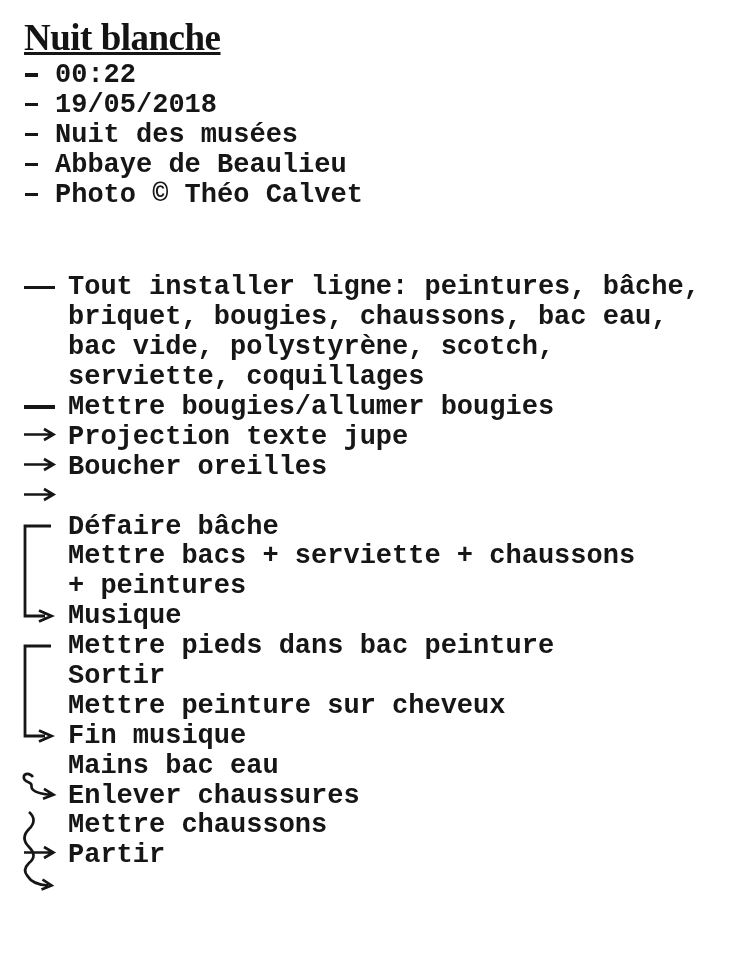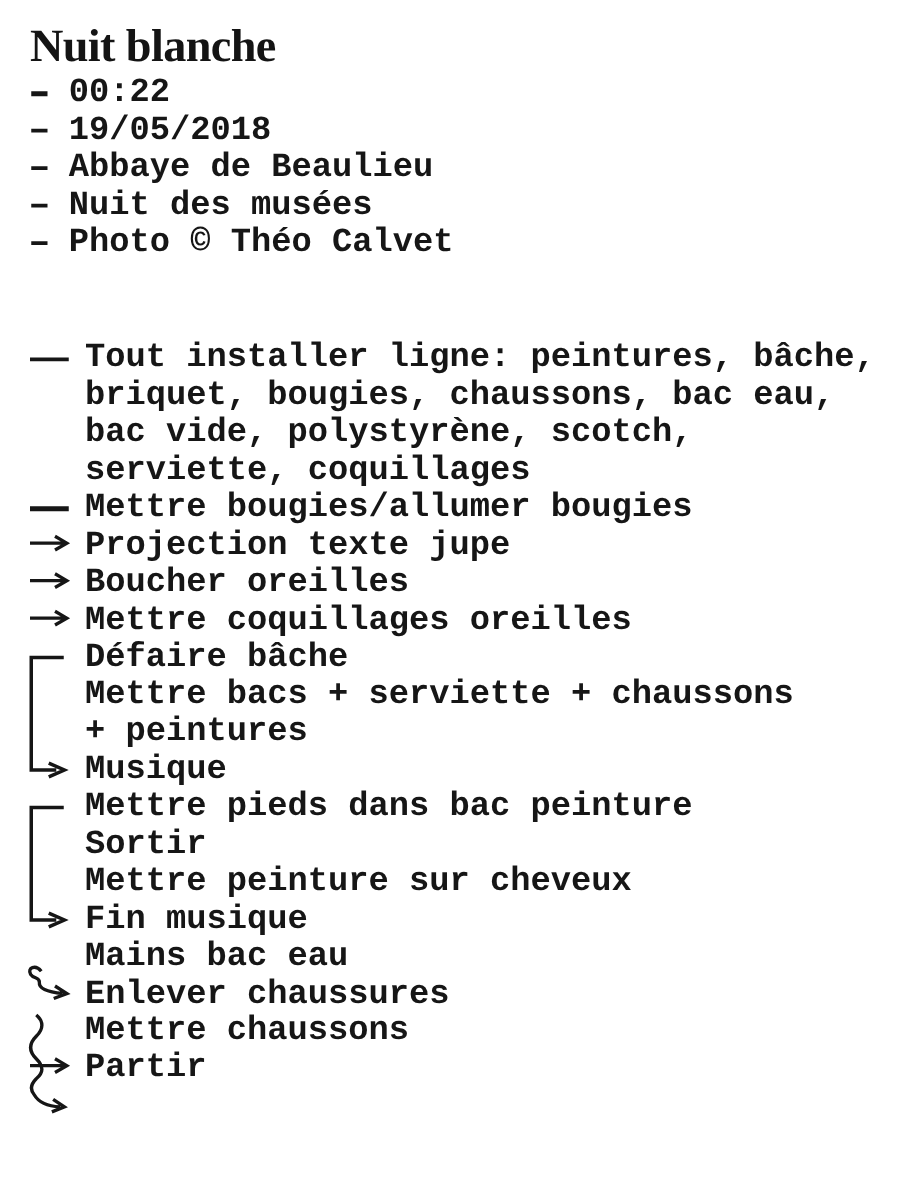--- a/index.html
+++ b/index.html
@@ -4,21 +4,21 @@
 <style>
   html, body { margin: 0; padding: 0; }
   body {
     width: 739px; height: 960px;
     background: #ffffff;
     font-family: "Liberation Mono", monospace;
     font-weight: 700;
     color: #161616;
     overflow: hidden;
   }
-  .page { position: relative; width: 739px; height: 960px; background: #ffffff; }
+  .page { position: relative; width: 739px; height: 960px; background: #ffffff; text-decoration: underline; }
 
   .title {
     font-family: "Liberation Serif", serif;
     font-weight: 700;
     font-size: 37px;
     line-height: 40px;
     letter-spacing: -0.5px;
     margin: 0;
     padding: 18px 0 0 24px;
     color: #141414;
@@ -67,25 +67,25 @@
     <div class="meta-row">
       <span class="dash"></span>
       <span class="txt">00:22</span>
     </div>
     <div class="meta-row">
       <span class="dash"></span>
       <span class="txt">19/05/2018</span>
     </div>
     <div class="meta-row">
       <span class="dash"></span>
-      <span class="txt">Abbaye de Beaulieu</span>
+      <span class="txt">Nuit des musées</span>
     </div>
     <div class="meta-row">
       <span class="dash"></span>
-      <span class="txt">Nuit des musées</span>
+      <span class="txt">Abbaye de Beaulieu</span>
     </div>
     <div class="meta-row">
       <span class="dash"></span>
       <span class="txt">Photo © Théo Calvet</span>
     </div>
   </div>
 
   <div class="tasks">
 
     <svg class="deco" style="left:20px; top:247px;" width="38" height="110" viewBox="0 0 38 110">
@@ -130,21 +130,20 @@
     <div class="trow">
       <span class="mk-arrow"><svg width="36" height="16" viewBox="0 0 36 16">
             <path d="M1 8 H28 M21 2.5 L30.5 8 L21 13.5" stroke-width="2.6"></path>
           </svg></span>
       <span class="txt">Boucher oreilles</span>
     </div>
     <div class="trow">
       <span class="mk-arrow"><svg width="36" height="16" viewBox="0 0 36 16">
             <path d="M1 8 H28 M21 2.5 L30.5 8 L21 13.5" stroke-width="2.6"></path>
           </svg></span>
-      <span class="txt">Mettre coquillages oreilles</span>
     </div>
     <div class="trow">
       <span class="txt">Défaire bâche</span>
     </div>
     <div class="trow">
       <span class="txt">Mettre bacs + serviette + chaussons</span>
     </div>
     <div class="trow">
       <span class="txt">+ peintures</span>
     </div>

